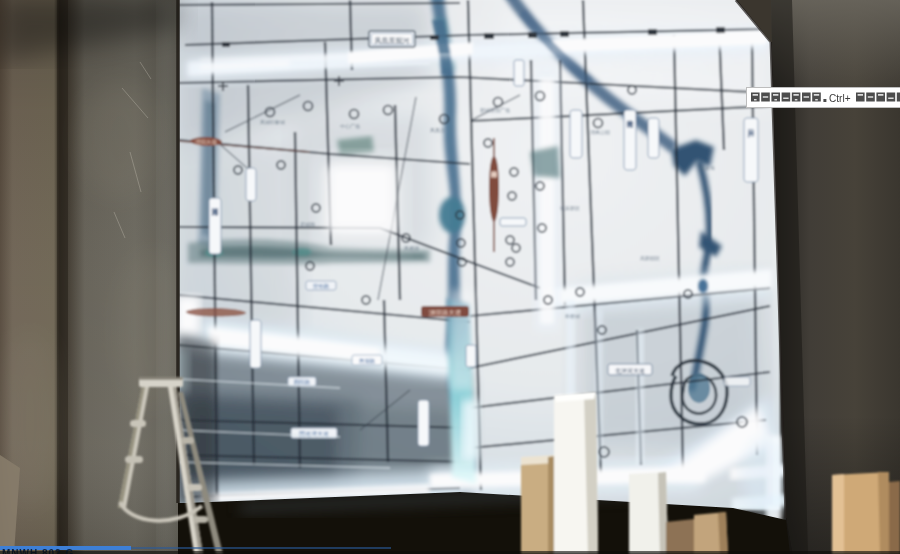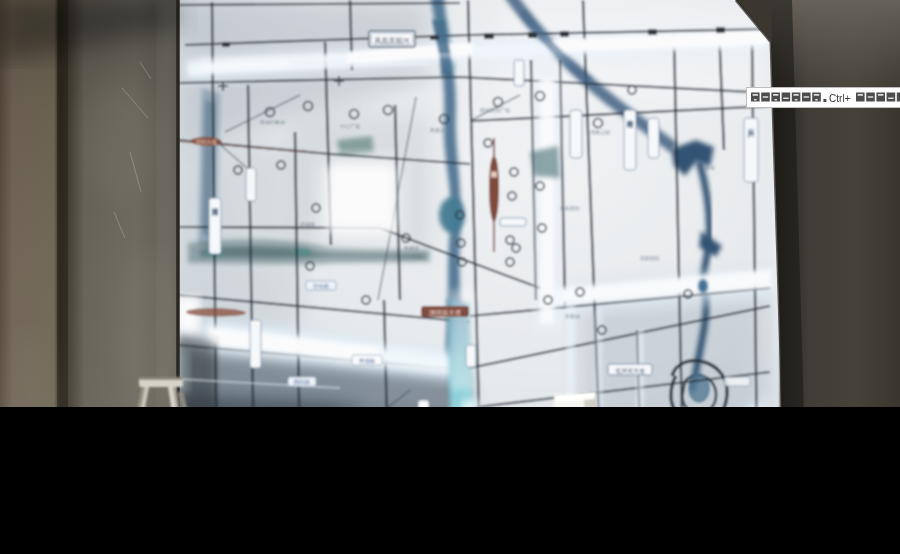--- a/index.html
+++ b/index.html
@@ -1,16 +1,16 @@
 <!DOCTYPE html>
 <html><head>
 <meta charset="utf-8">
 <style>
   html,body{margin:0;padding:0;background:#000;}
-  #scene{position:relative;width:900px;height:407px;overflow:hidden;font-family:"Liberation Sans",sans-serif;}
+  #scene{position:relative;width:900px;height:554px;overflow:hidden;font-family:"Liberation Sans",sans-serif;}
   svg{display:block;}
 </style>
 </head>
 <body>
 <div id="scene">
 <svg width="900" height="554" viewBox="0 0 900 554">
 <defs>
   <linearGradient id="lwall" x1="0" y1="0" x2="1" y2="0">
     <stop offset="0" stop-color="#55493c"></stop>
     <stop offset="0.07" stop-color="#6e6354"></stop>

